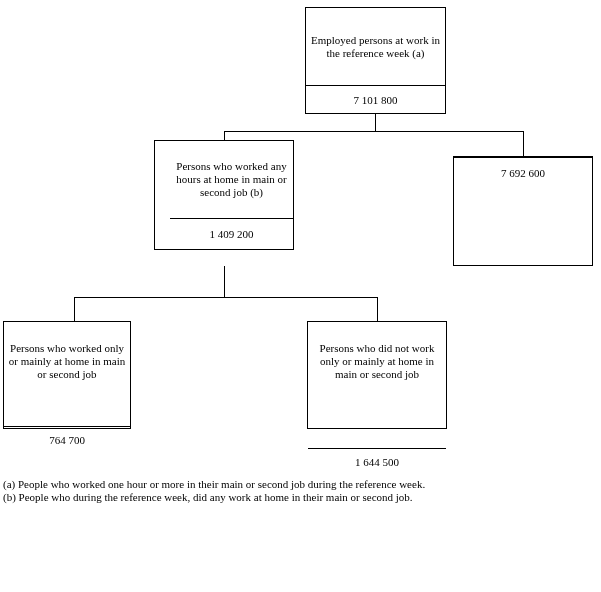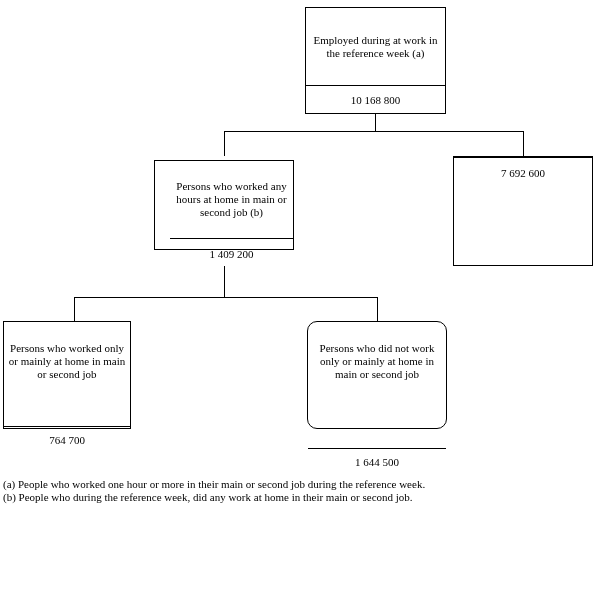--- a/index.html
+++ b/index.html
@@ -49,49 +49,49 @@
     line-height: 13px;
     white-space: nowrap;
   }
 </style>
 </head>
 <body>
 
 <div class="canvas">
 
   <div class="node" style="left:305px; top:7px; width:141px; height:107px;">
-    <div class="node-label" style="height:77px;">Employed during at work in the reference week (a)</div>
-    <div class="node-value" style="height:28px;">10 168 800</div>
+    <div class="node-label" style="height:77px;">Employed persons at work in the reference week (a)</div>
+    <div class="node-value" style="height:28px;">7 101 800</div>
   </div>
 
   <div class="line" style="left:375px; top:114px; width:1px; height:18px;"></div>
   <div class="line" style="left:224px; top:131px; width:300px; height:1px;"></div>
   <div class="line" style="left:224px; top:131px; width:1px; height:25px;"></div>
   <div class="line" style="left:523px; top:131px; width:1px; height:25px;"></div>
 
-  <div class="node" style="left:154px; top:160px; width:140px; height:90px;padding-left:15px;">
+  <div class="node" style="left:154px; top:140px; width:140px; height:110px;padding-left:15px;">
     <div class="node-label" style="height:77px;">Persons who worked any hours at home in main or second job (b)</div>
     <div class="node-value" style="height:31px;">1 409 200</div>
   </div>
 
   <div class="node" style="left:453px; top:156px; width:140px; height:110px;">
     <div class="node-value" style="height:31px;text-align:right;">7 692 600</div>
   </div>
 
   <div class="line" style="left:224px; top:266px; width:1px; height:31px;"></div>
   <div class="line" style="left:74px; top:297px; width:304px; height:1px;"></div>
   <div class="line" style="left:74px; top:297px; width:1px; height:24px;"></div>
   <div class="line" style="left:377px; top:297px; width:1px; height:24px;"></div>
 
   <div class="node" style="left:3px; top:321px; width:128px; height:108px;">
     <div class="node-label" style="height:78px;">Persons who worked only or mainly at home in main or second job</div>
     <div class="node-value" style="height:27px;margin-top:26px;">764 700</div>
   </div>
 
-  <div class="node" style="left:307px; top:321px; width:140px; height:108px;border-radius:10px;">
+  <div class="node" style="left:307px; top:321px; width:140px; height:108px;">
     <div class="node-label" style="height:78px;">Persons who did not work only or mainly at home in main or second job</div>
     <div class="node-value" style="height:27px;margin-top:48px;">1 644 500</div>
   </div>
 
   <div class="footnotes">
     <div>(a) People who worked one hour or more in their main or second job during the reference week.</div>
     <div>(b) People who during the reference week, did any work at home in their main or second job.</div>
   </div>
 
 </div>

